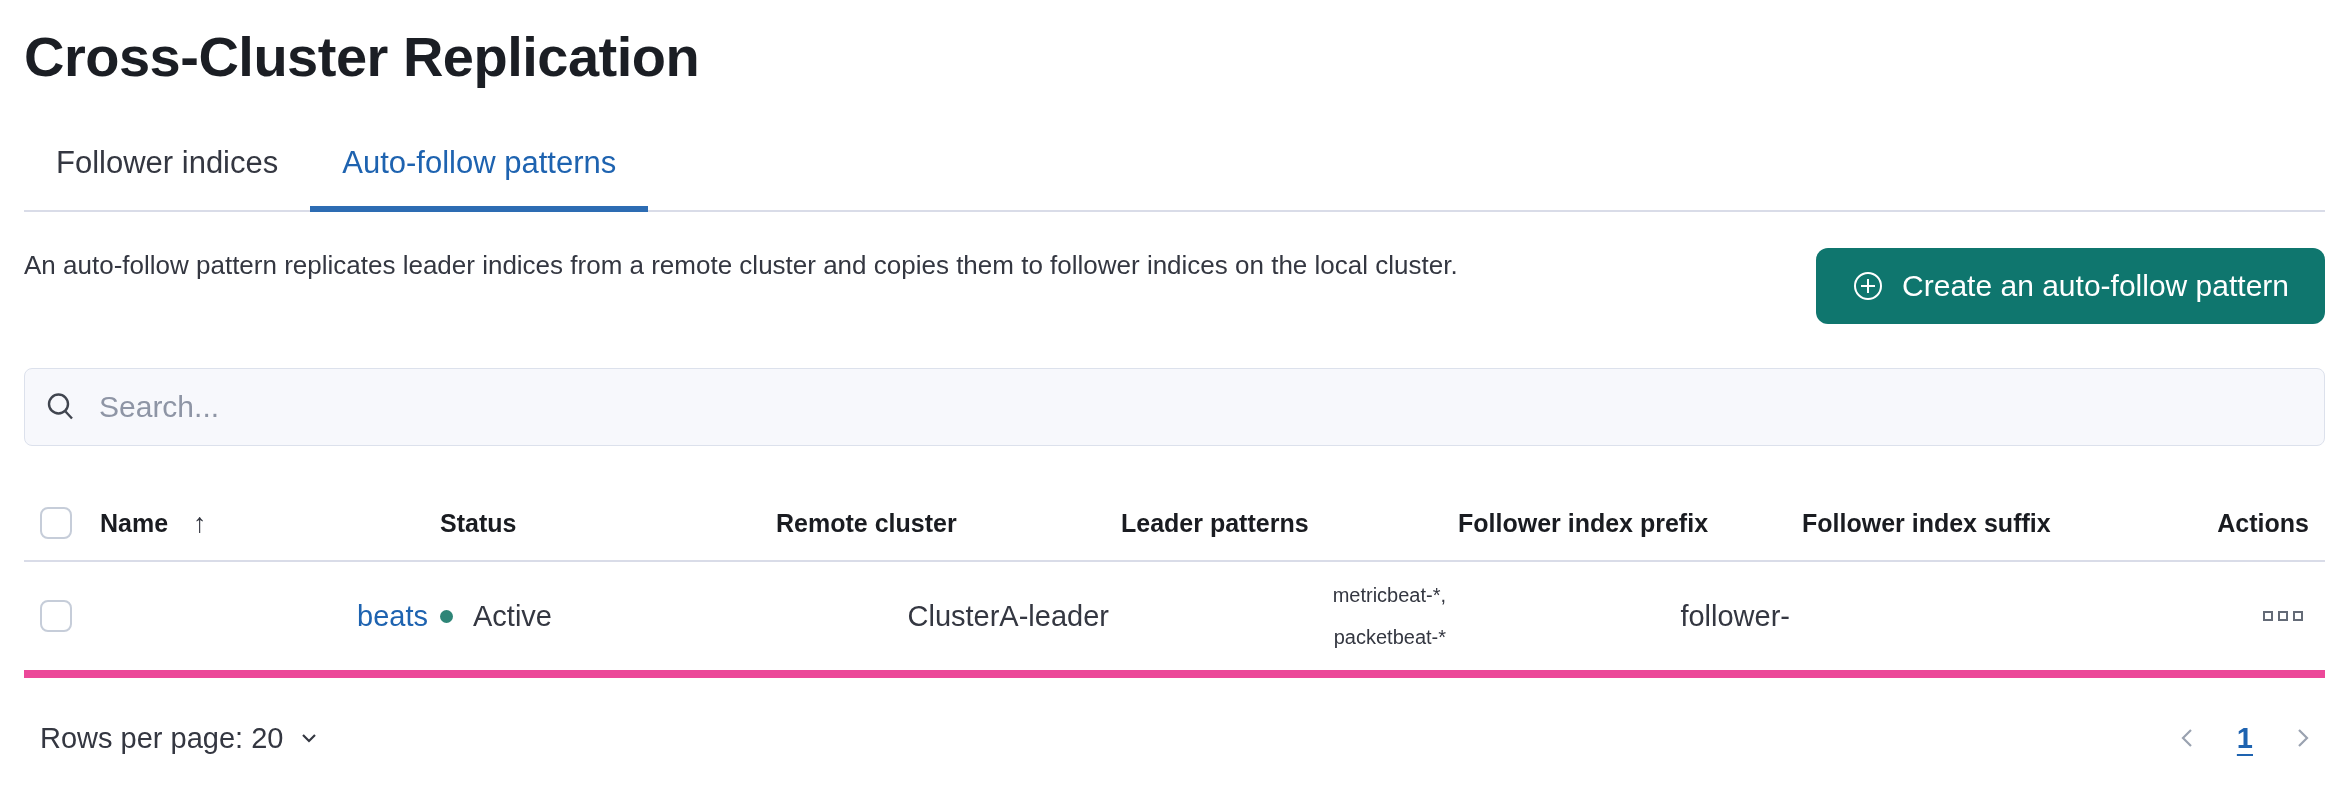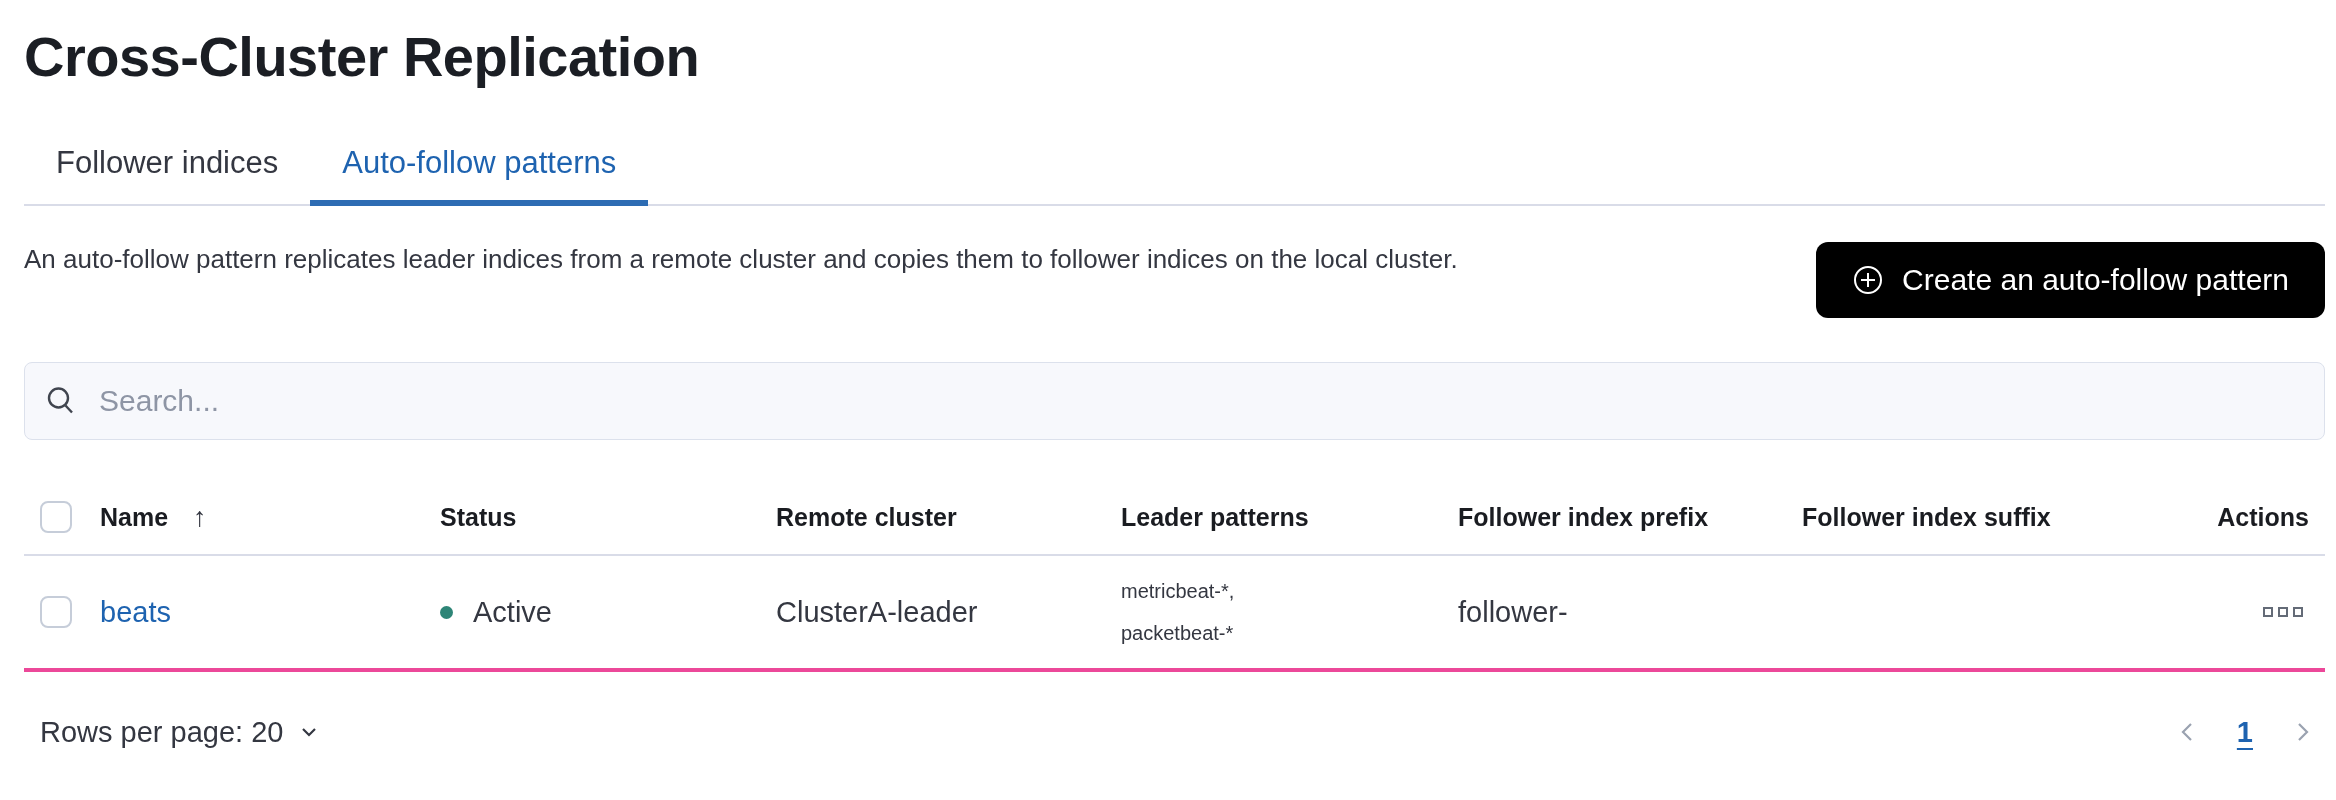--- a/index.html
+++ b/index.html
@@ -13,35 +13,35 @@
 
   
   .page-title {
     font-size:56px; font-weight:700; color:#1b1e24;
     margin:22px 0 0 0; letter-spacing:-0.5px; line-height:70px;
   }
 
   
   .tabs { display:flex; border-bottom:2px solid #d9dce8; margin-top:52px; }
   .tab {
-    padding:0 32px 22px 32px; font-size:31px; color:#343741;
+    padding:0 32px 28px 32px; font-size:31px; color:#343741;
     position:relative; cursor:pointer; line-height:38px;
   }
   .tab.active { color:#1e63b0; }
   .tab.active::after {
     content:""; position:absolute; left:0; right:0; bottom:-2px;
     height:6px; background:#2d6cb3;
   }
 
   
   .intro { display:flex; justify-content:space-between; align-items:flex-start; margin-top:30px; }
   .intro-text { width:1745px; font-size:26px; line-height:46px; color:#343741; }
   .create-btn {
     margin-top:6px; height:76px; padding:0 36px; border:none; border-radius:12px;
-    background:#000000; color:#ffffff; font-size:30px;
+    background:#0f766e; color:#ffffff; font-size:30px;
     display:flex; align-items:center; gap:18px; cursor:pointer;
     font-family:"Liberation Sans", sans-serif; white-space:nowrap; flex:none;
   }
 
   
   .search-bar {
     margin-top:44px; height:78px; background:#f7f8fc;
     border:1px solid #dce1ec; border-radius:8px;
     display:flex; align-items:center; padding:0 20px; gap:20px;
   }
@@ -52,21 +52,21 @@
   .search-bar input::placeholder { color:#8e95a5; }
 
   
   .table { margin-top:40px; }
   .trow {
     display:grid;
     grid-template-columns:64px 340px 336px 345px 337px 344px 1fr 130px;
     align-items:center;
   }
   .header-row { height:76px; border-bottom:2px solid #d9dce8; font-size:25px; font-weight:700; color:#1a1c21; }
-  .data-row { min-height:116px; border-bottom:4px solid #ec4899; font-size:29px; }
+  .data-row { min-height:116px; border-bottom:8px solid #ec4899; font-size:29px;text-align:right; }
   .cell { padding-left:12px; }
   .cell-checkbox { padding-left:16px; }
   .cell-actions { display:flex; justify-content:flex-end; padding-right:16px; }
   .sortable { display:flex; align-items:center; gap:25px; cursor:pointer; }
   .sort-arrow { font-weight:400; font-size:27px; color:#343741; }
 
   .checkbox {
     width:32px; height:32px; border:2px solid #c6cdd9; border-radius:8px;
     background:#ffffff; cursor:pointer;
   }

